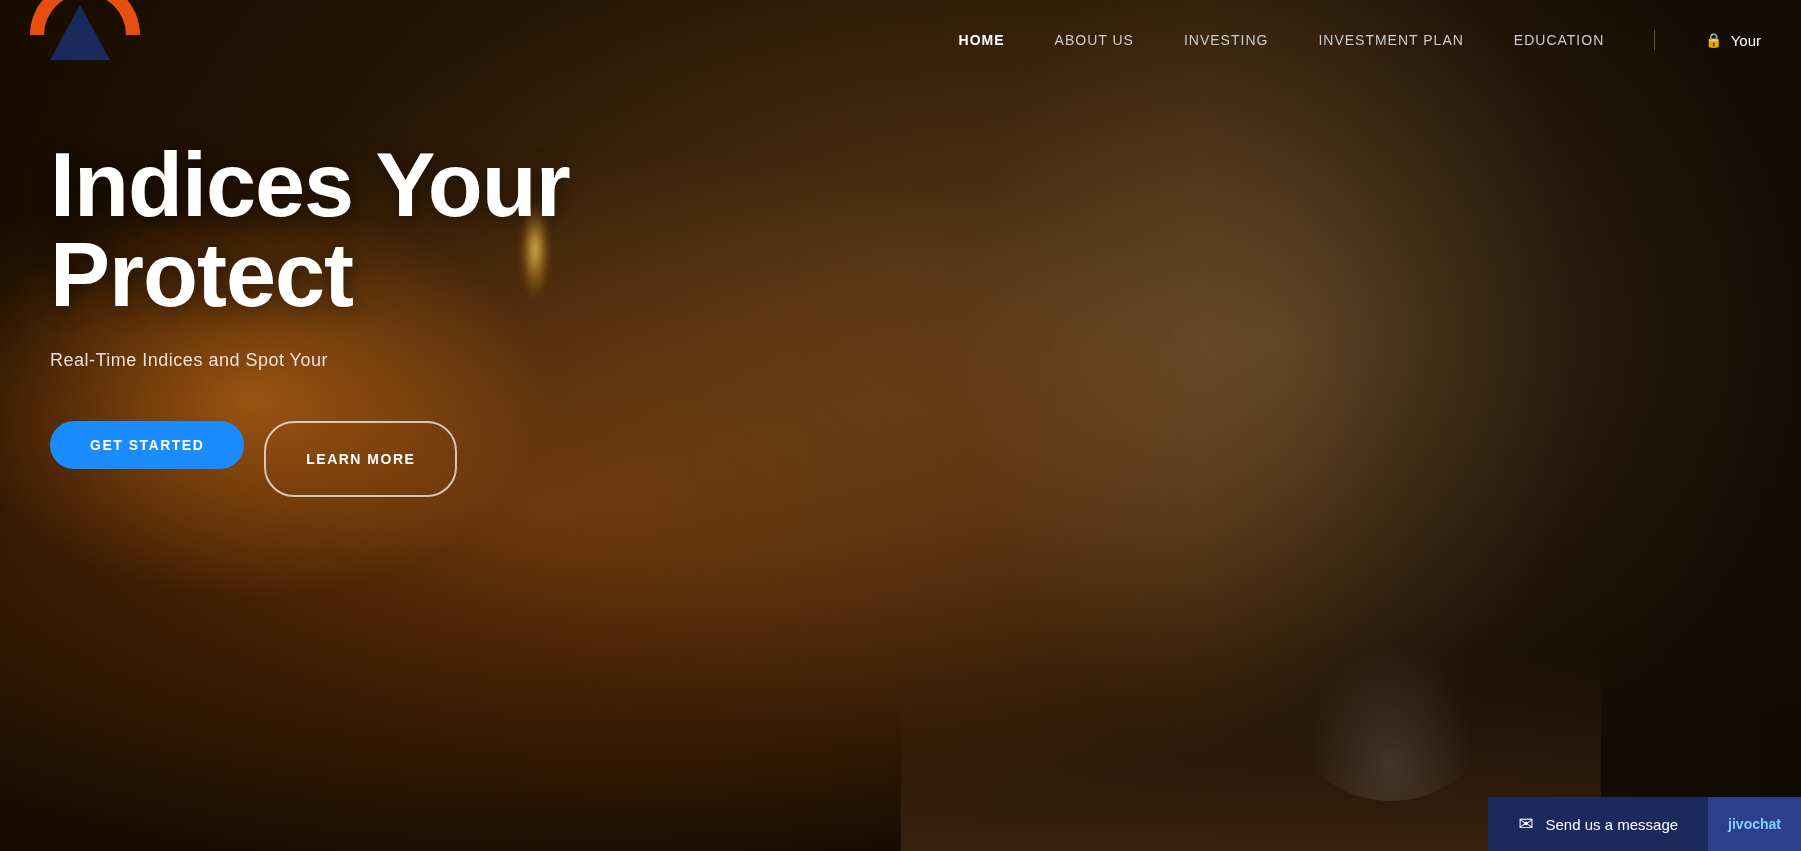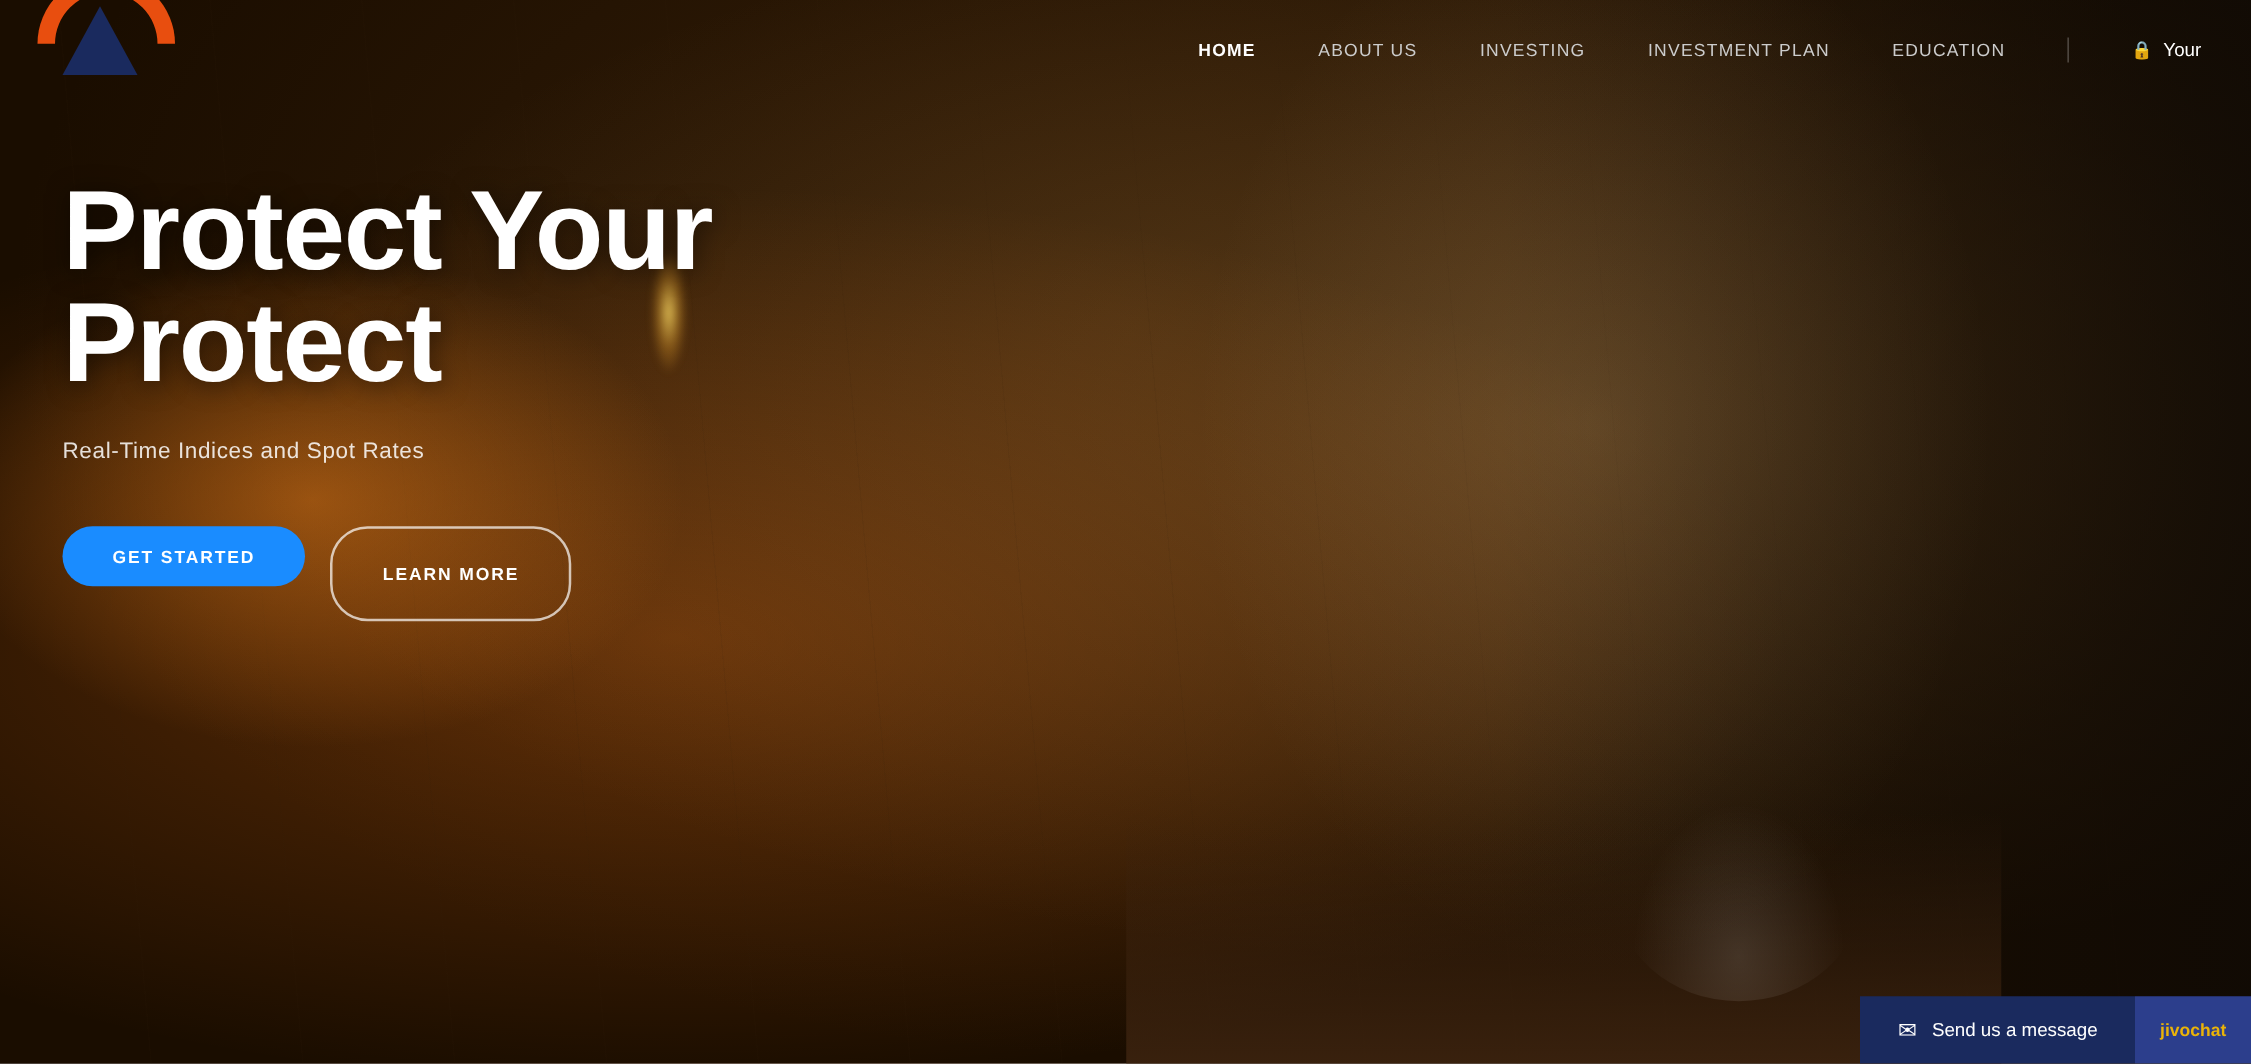--- a/index.html
+++ b/index.html
@@ -260,21 +260,21 @@
       font-weight: 500;
       height: 54px;
     }
 
     .chat-envelope {
       font-size: 18px;
     }
 
     .jivochat-badge {
       background: #2c3e8c;
-      color: #eab308;
+      color: #7dd3fc;
       padding: 12px 20px;
       font-size: 14px;
       font-weight: 600;
       height: 54px;
       display: flex;
       align-items: center;
     }
 
     
     .spot-light {
@@ -340,24 +340,24 @@
       <div class="nav-divider"></div>
       <a class="nav-login">
         <span class="lock-icon">🔒</span>
         <span>Your</span>
       </a>
     </div>
   </nav>
 
   <div class="hero-content">
     <h1 class="hero-title">
-      <span>Protect Your</span><br>
+      <span>Indices Your</span><br>
       <span>Protect</span>
     </h1>
-    <p class="hero-subtitle">Real-Time Indices and Spot Rates</p>
+    <p class="hero-subtitle">Real-Time Indices and Spot Your</p>
     <div class="hero-buttons">
       <button class="btn-get-started">GET STARTED</button>
       <button class="btn-learn-more">LEARN MORE</button>
     </div>
   </div>
 
   <div class="chat-widget">
     <div class="chat-button">
       <span class="chat-envelope">✉</span>
       <span>Send us a message</span>

